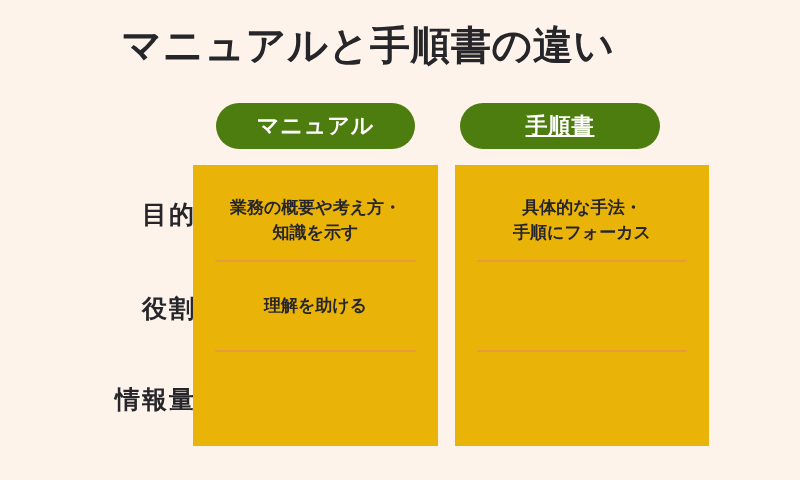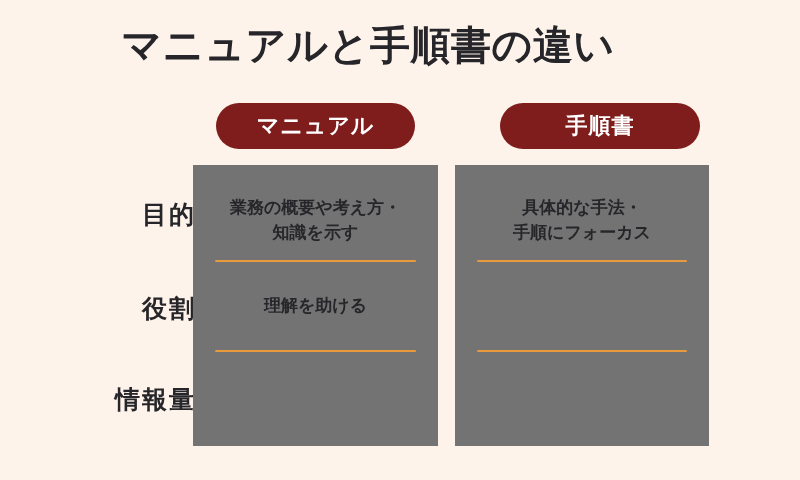--- a/index.html
+++ b/index.html
@@ -30,33 +30,33 @@
     line-height: 50px;
     white-space: nowrap;
   }
 
   
   .pill {
     position: absolute;
     top: 103px;
     height: 46px;
     border-radius: 23px;
-    background: #7f1d1d;
+    background: #4d7c0f;
     color: #ffffff;
     font-size: 22px;
     font-weight: 700;
     letter-spacing: 1px;
     display: flex;
     align-items: center;
     justify-content: center;
     box-sizing: border-box;
     white-space: nowrap;
   }
   .pill-left  { left: 216px; width: 199px; }
-  .pill-right { left: 500px; width: 200px; }
+  .pill-right { left: 460px; width: 200px; text-decoration: underline; }
 
   
   .row-label {
     position: absolute;
     left: 56px;
     width: 140px;
     text-align: right;
     font-size: 25px;
     font-weight: 700;
     letter-spacing: 2px;
@@ -65,21 +65,21 @@
   }
   .row-label.r0 { top: 198px; }
   .row-label.r1 { top: 292px; }
   .row-label.r2 { top: 383px; }
 
   
   .card {
     position: absolute;
     top: 165px;
     height: 281px;
-    background: #737373;
+    background: #eab308;
     box-sizing: border-box;
   }
   .card-left  { left: 193px; width: 245px; }
   .card-right { left: 455px; width: 254px; }
 
   
   .cell {
     position: absolute;
     left: 0;
     width: 100%;

